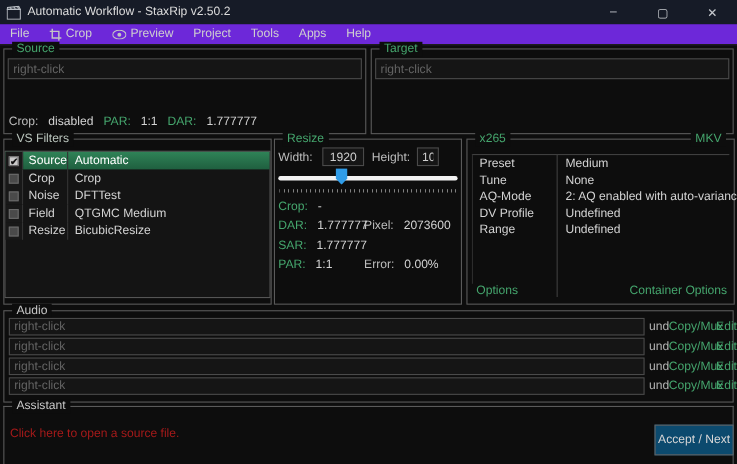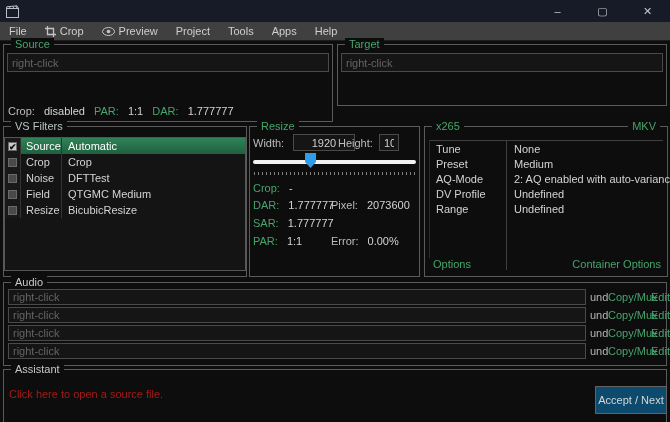--- a/index.html
+++ b/index.html
@@ -7,21 +7,21 @@
   body { background:#0d0d0d; font-family:"Liberation Sans", sans-serif; font-size:11px; color:#c9c9c9; position:relative; }
 
   
   .titlebar { position:absolute; left:0; top:0; width:670px; height:22px; background:#161b27; display:flex; align-items:center; }
   .titlebar .appicon { margin:0 6px 0 6px; display:flex; }
   .titlebar .title { color:#dcdcdc; font-size:11px; }
   .wincontrols { position:absolute; right:0; top:0; height:22px; display:flex; }
   .winbtn { width:45px; height:22px; display:flex; align-items:center; justify-content:center; color:#c4c7cc; font-size:11px; }
 
   
-  .menubar { position:absolute; left:0; top:22px; width:670px; height:19px; background:#404040; display:flex; align-items:center; border-bottom:1px solid #1d1d1d; }
+  .menubar { position:absolute; left:0; top:22px; width:670px; height:19px; background:#6d28d9; display:flex; align-items:center; border-bottom:1px solid #1d1d1d; }
   .menuitem { display:flex; align-items:center; gap:4px; color:#cfcfcf; padding:0 9px; height:100%; }
   .menuitem svg { display:block; }
 
   
   .groupbox { position:absolute; border:1px solid #5a5a5a; background:transparent; }
   .legend { position:absolute; top:-7px; left:7px; background:#0d0d0d; padding:0 4px; font-size:11px; line-height:13px; color:#c8c8c8; white-space:nowrap; }
   .legend.green { color:#45a56d; }
   .legend.right { left:auto; right:7px; }
 
   .txtinput { position:absolute; background:#151515; border:1px solid #4a4a4a; color:#cfcfcf; font-size:11px; font-family:"Liberation Sans",sans-serif; padding:0 4px; }
@@ -76,20 +76,21 @@
 <div class="titlebar">
   <span class="appicon">
     <svg width="13" height="13" viewBox="0 0 13 13">
       <rect x="0.5" y="3.5" width="12" height="9" fill="none" stroke="#b9bdc4" stroke-width="1"></rect>
       <path d="M0.5 3.5 L12.5 3.5 L11 0.8 L0.8 1.8 Z" fill="none" stroke="#b9bdc4" stroke-width="1"></path>
       <line x1="3" y1="1.4" x2="4.4" y2="3.4" stroke="#b9bdc4" stroke-width="1"></line>
       <line x1="6.5" y1="1.1" x2="7.9" y2="3.2" stroke="#b9bdc4" stroke-width="1"></line>
       <line x1="9.8" y1="0.9" x2="11" y2="3" stroke="#b9bdc4" stroke-width="1"></line>
     </svg>
   </span>
+  <span class="title">Automatic Workflow - StaxRip v2.50.2</span>
   <div class="wincontrols">
     <div class="winbtn">–</div>
     <div class="winbtn">▢</div>
     <div class="winbtn">✕</div>
   </div>
 </div>
 
 <div class="menubar">
   <div class="menuitem">
       <span>File</span>
@@ -131,21 +132,21 @@
   <div class="infoline" style="left:4px; top:60px;">
     <span class="vlabel">Crop:</span>
     <span class="vval">disabled</span>
     <span class="glabel">PAR:</span>
     <span class="vval">1:1</span>
     <span class="glabel">DAR:</span>
     <span class="vval">1.777777</span>
   </div>
 </div>
 
-<div class="groupbox" style="left:337px; top:44px; width:330px; height:62px;">
+<div class="groupbox" style="left:337px; top:44px; width:330px; height:78px;">
   <span class="legend green">Target</span>
   <input class="txtinput" style="left: 3px; top: 8px; width: 322px; height: 19px;" placeholder="right-click">
 </div>
 
 <div class="groupbox" style="left:3px; top:126px; width:244px; height:151px;">
   <span class="legend" style="color:#b9c4bc;">VS Filters</span>
   <div class="vslist">
     <div class="vsrow selected">
       <span class="cbcell">
           <span class="cb checked">✔</span>
@@ -185,21 +186,21 @@
       <span class="name">Resize</span>
         <span class="sep"></span>
       <span class="val">BicubicResize</span>
     </div>
   </div>
 </div>
 
 <div class="groupbox" style="left:249px; top:126px; width:171px; height:151px;">
   <span class="legend green">Resize</span>
   <span style="position:absolute; left:3px; top:10px;" class="vlabel">Width:</span>
-  <input class="txtinput" style="left: 43px; top: 7px; width: 62px; height: 17px; text-align: center;" value="1920">
+  <input class="txtinput" style="left: 43px; top: 7px; width: 38px; height: 17px; text-align: center;" value="1920">
   <span style="position:absolute; left:88px; top:10px;" class="vlabel">Height:</span>
   <input class="txtinput" style="left: 129px; top: 7px; width: 20px; height: 17px; text-align: center;" value="1080">
 
   <div class="slider-track"></div>
   <div class="slider-thumb"></div>
   <div class="slider-ticks"></div>
 
   <div class="infoline" style="left:3px; top:55px;">
     <span class="glabel">Crop:</span>
     <span class="vval">-</span>
@@ -224,26 +225,26 @@
     <span class="vlabel">Error:</span>
     <span class="vval">0.00%</span>
   </div>
 </div>
 
 <div class="groupbox" style="left:424px; top:126px; width:244px; height:151px;">
   <span class="legend green">x265</span>
   <span class="legend green right">MKV</span>
   <div class="enctable">
     <div class="encrow">
+      <span class="el">Preset</span>
+      <span class="ev">Medium</span>
+    </div>
+    <div class="encrow">
       <span class="el">Tune</span>
       <span class="ev">None</span>
-    </div>
-    <div class="encrow">
-      <span class="el">Preset</span>
-      <span class="ev">Medium</span>
     </div>
     <div class="encrow">
       <span class="el">AQ-Mode</span>
       <span class="ev">2: AQ enabled with auto-variance</span>
     </div>
     <div class="encrow">
       <span class="el">DV Profile</span>
       <span class="ev">Undefined</span>
     </div>
     <div class="encrow">

